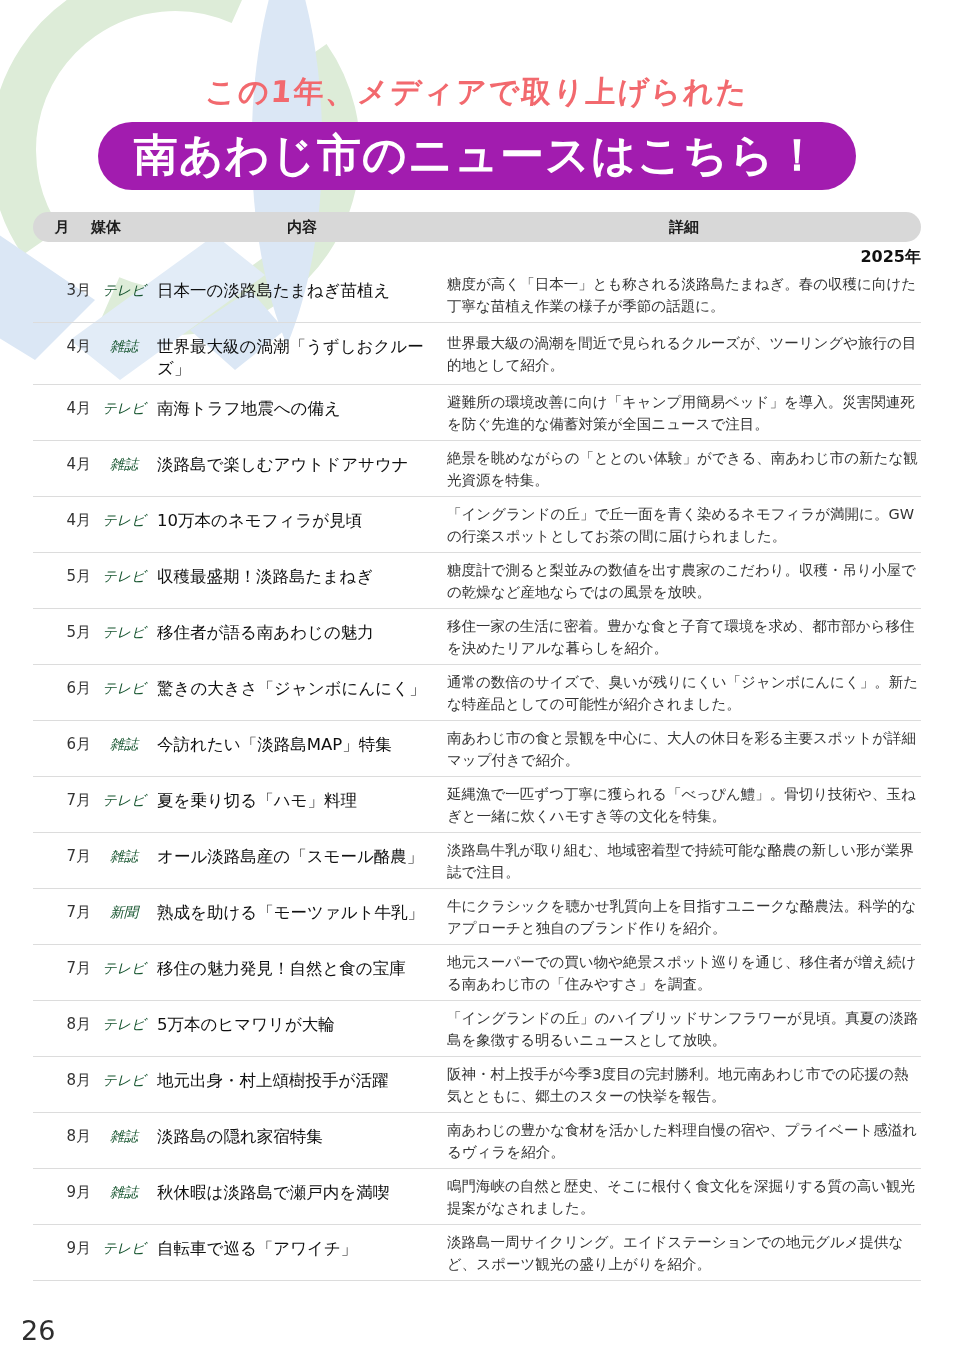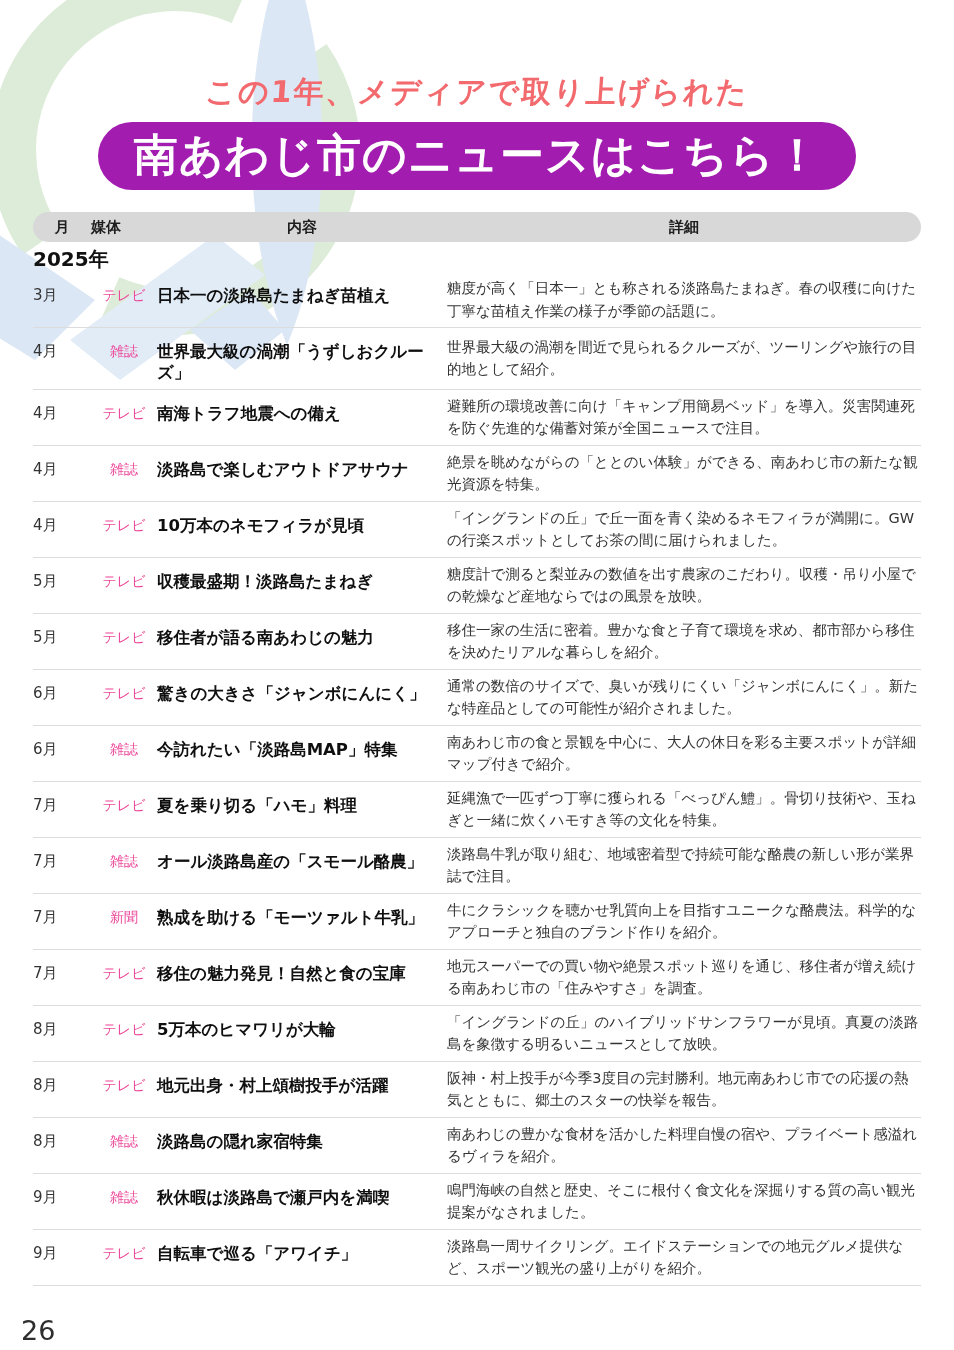--- a/index.html
+++ b/index.html
@@ -56,45 +56,46 @@
     font-weight:bold;
     font-size:15px;
     color:#1d1d1d;
   }
   .c-month  { width:58px;  text-align:center; }
   .c-media  { width:66px;  }
   .c-content{ width:290px; text-align:center; }
   .c-detail { flex:1;      text-align:center; }
   .year-label {
     font-weight:bold;
-    font-size:20px;
+    font-size:16px;
     color:#111;
     padding:5px 0 1px 0;
     line-height:1.2;
+    text-align:right;
   }
   .row {
     display:flex;
     align-items:center;
     min-height:56px;
     border-bottom:1px solid #dcdcdc;
     box-sizing:border-box;
     padding:5px 0;
   }
   .cell { box-sizing:border-box; }
   .cell.month {
-    width:58px; text-align:left;
+    width:58px; text-align:right;
     font-size:15px; color:#333; align-self:flex-start; padding-top:9px;
   }
   .cell.media {
     width:66px; text-align:center;
-    font-size:14px; color:#ec4899; align-self:flex-start; padding-top:10px;
+    font-size:14px; color:#14532d; align-self:flex-start; padding-top:10px;font-style:italic;
   }
   .cell.content {
     width:290px;
-    font-weight:bold;
+    font-weight:normal;
     font-size:16.5px;
     color:#0f0f0f;
     line-height:1.3;
     padding-right:8px;
     align-self:flex-start; padding-top:8px;
   }
   .cell.detail {
     flex:1;
     font-size:14.5px;
     color:#333;

